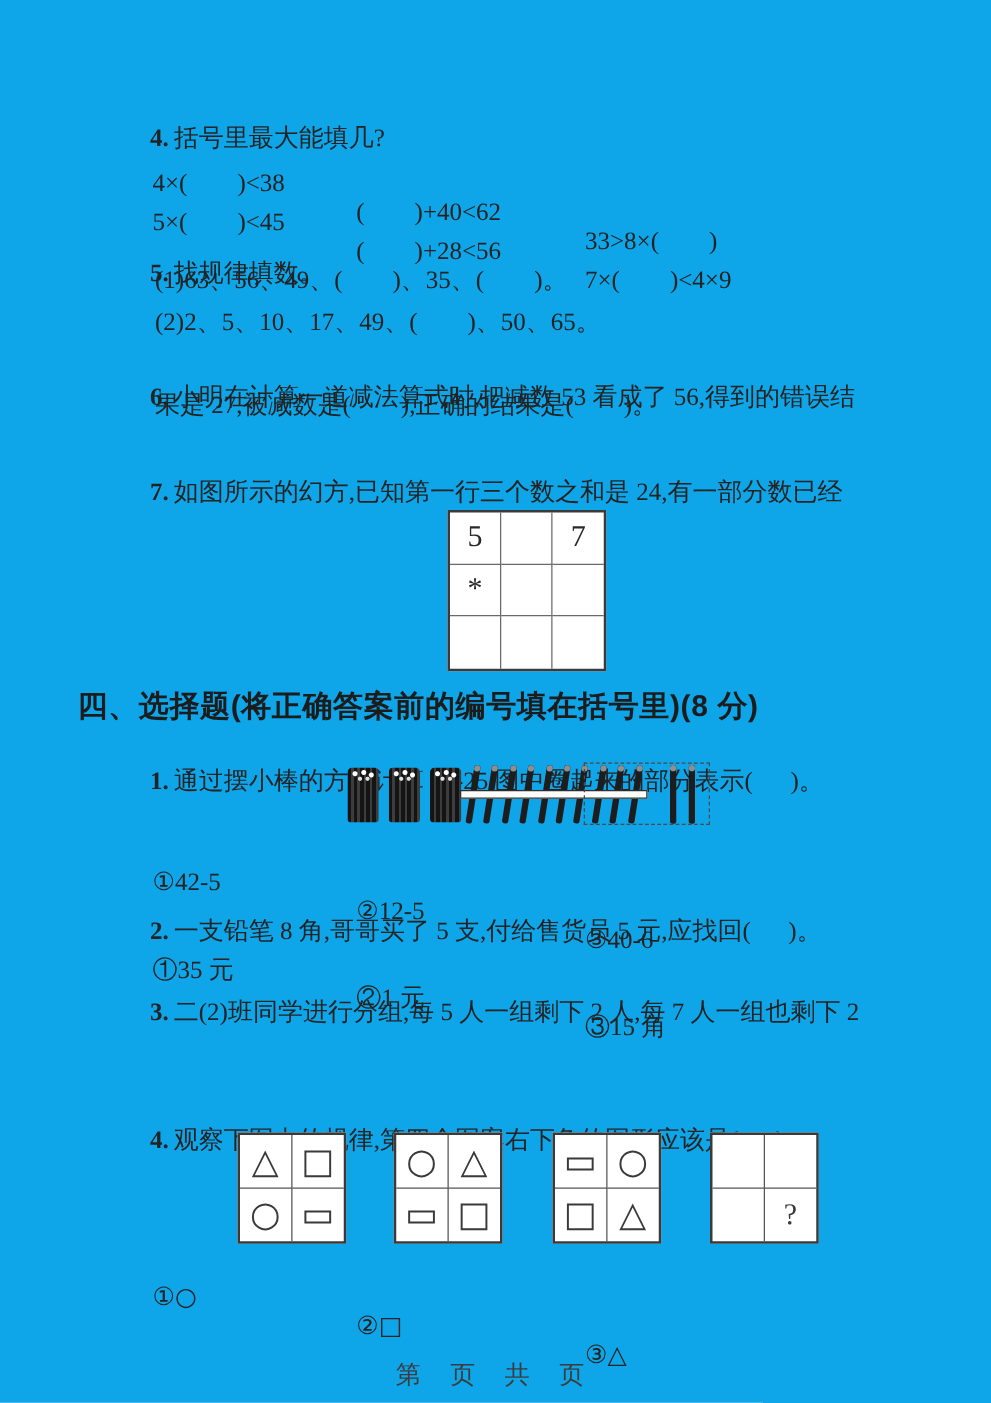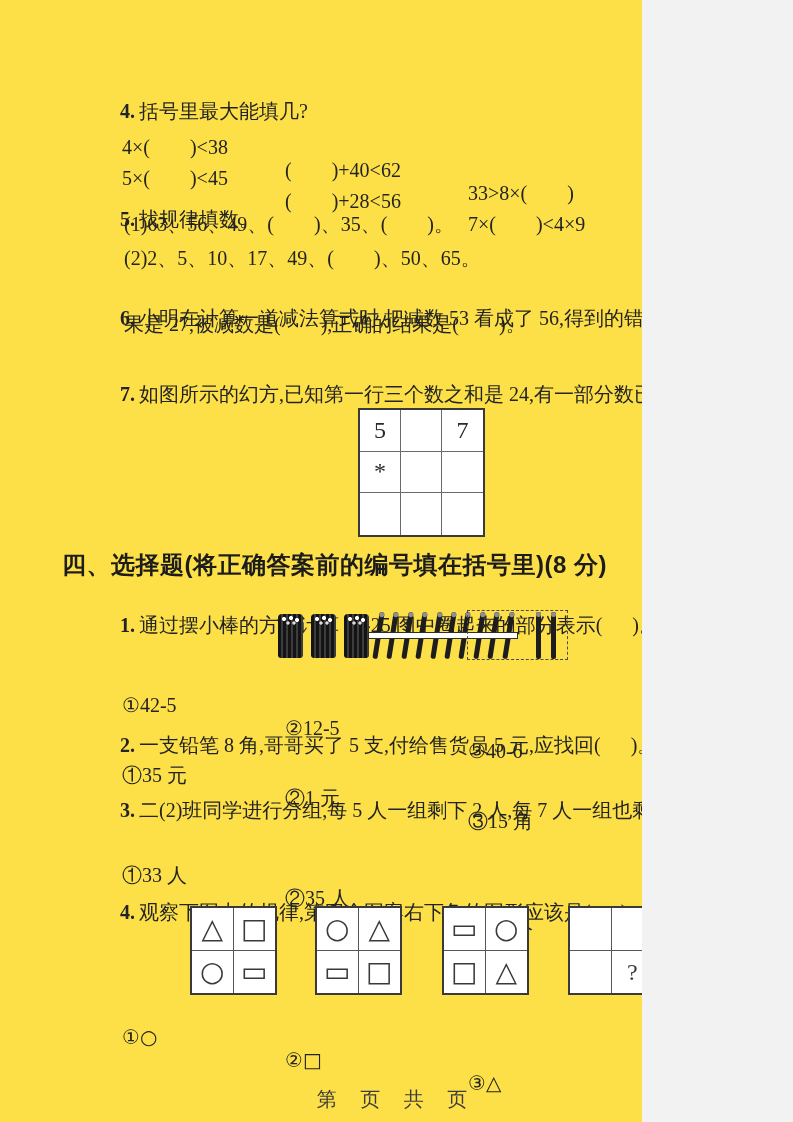--- a/index.html
+++ b/index.html
@@ -2,22 +2,22 @@
 <html><head>
 <meta charset="utf-8">
 <style>
   html,body{margin:0;padding:0;}
   body{
     width:793px;height:1122px;
     background:#f2f2f2;
     font-family:"Liberation Serif","DejaVu Serif",serif;
   }
   .page{
-    position:relative;width:642px;height:1122px;
-    background:#fde047;color:#232323;overflow:hidden;
+    position:relative;width:793px;height:1122px;
+    background:#0ea5e9;color:#232323;overflow:hidden;
   }
   .line{position:absolute;left:100px;font-size:20px;line-height:26px;white-space:pre;}
   .indent{left:124px;}
   .qnum{font-weight:bold;padding-right:4px;}
   .three-col{position:absolute;left:122px;width:640px;height:26px;font-size:20px;white-space:pre;}
   .three-col .c0{position:absolute;left:0;}
   .three-col .c1{position:absolute;left:163px;}
   .three-col .c2{position:absolute;left:346px;}
   .sec-heading{
     position:absolute;left:62px;font-size:24px;font-weight:bold;
@@ -172,25 +172,20 @@
   </div>
   <div class="three-col" style="top:739px">
     <span class="c0">①35 元</span>
     <span class="c1">②1 元</span>
     <span class="c2">③15 角</span>
   </div>
 
   <div class="line" style="top:771px">
     <span class="qnum">3.</span><span>二(2)班同学进行分组,每 5 人一组剩下 2 人,每 7 人一组也剩下 2</span>
   </div>
-  <div class="three-col" style="top:839px">
-    <span class="c0">①33 人</span>
-    <span class="c1">②35 人</span>
-    <span class="c2">③37 人</span>
-  </div>
 
   <div class="line" style="top:873px">
     <span class="qnum">4.</span><span>观察下图中的规律,第四个图案右下角的图形应该是(      )。</span>
   </div>
 
   <div class="pgrid" style="left:190px">
     <div class="pcell">△</div>
     <div class="pcell">□</div>
     <div class="pcell">○</div>
     <div class="pcell">▭</div>

